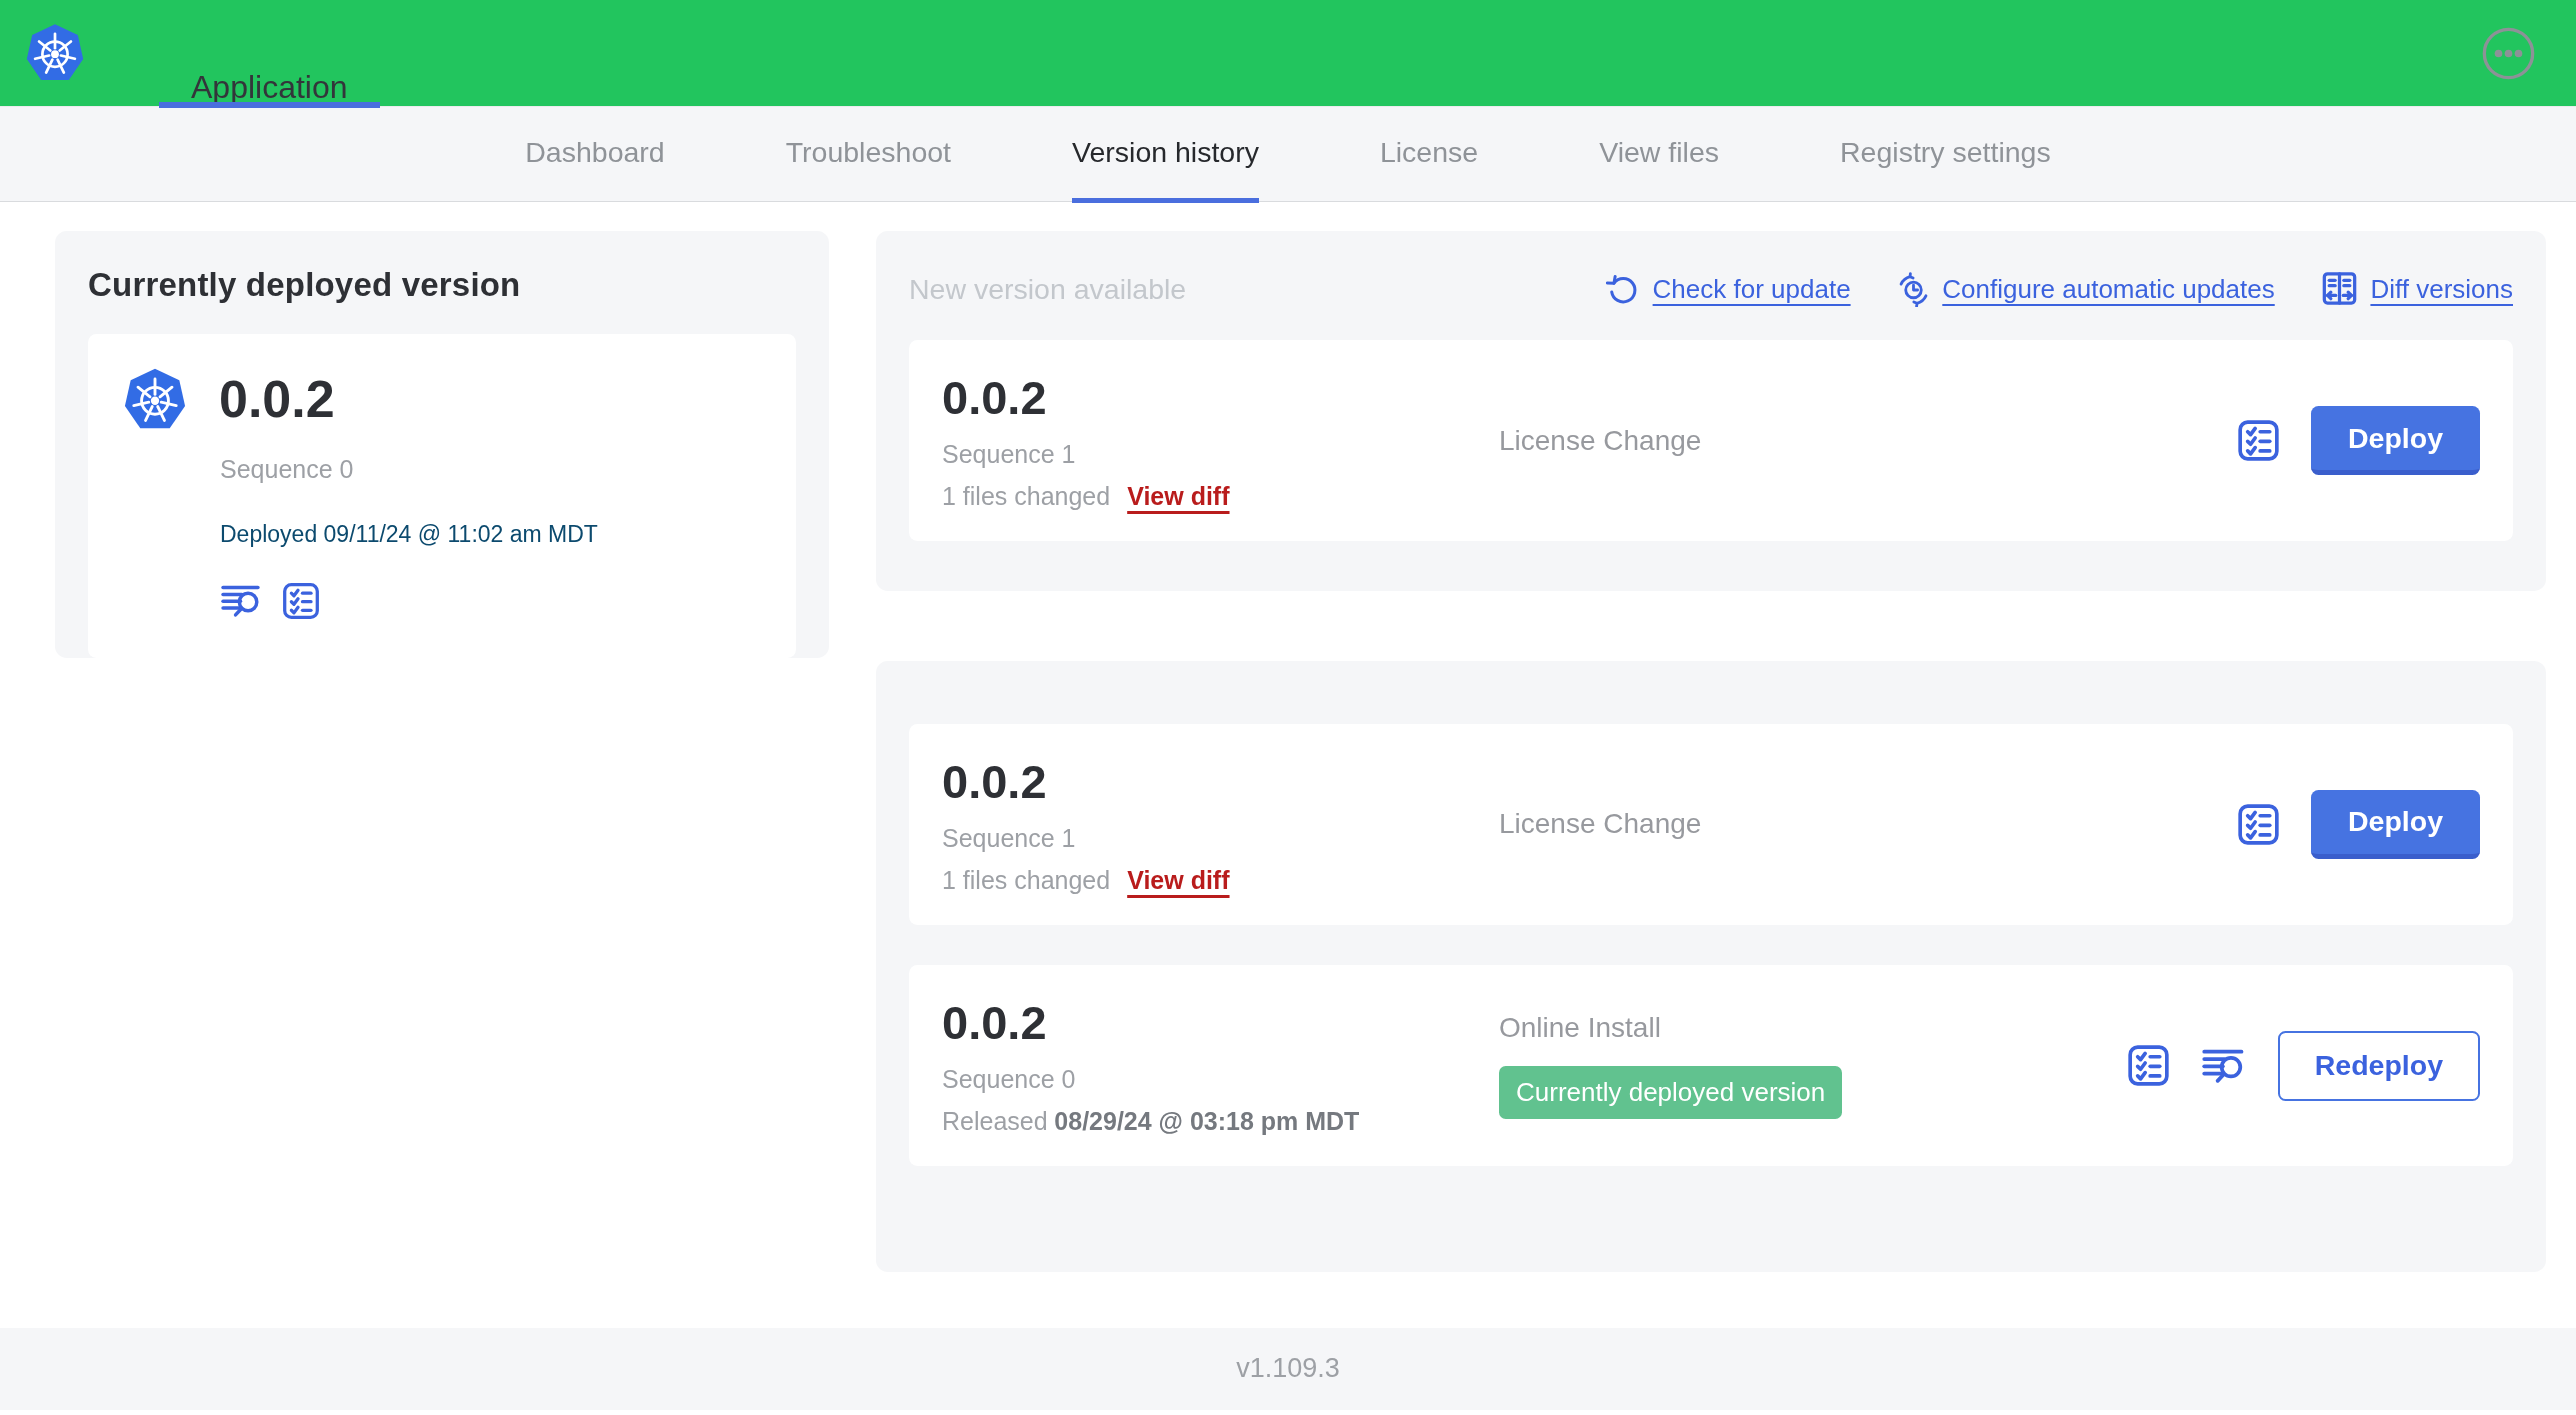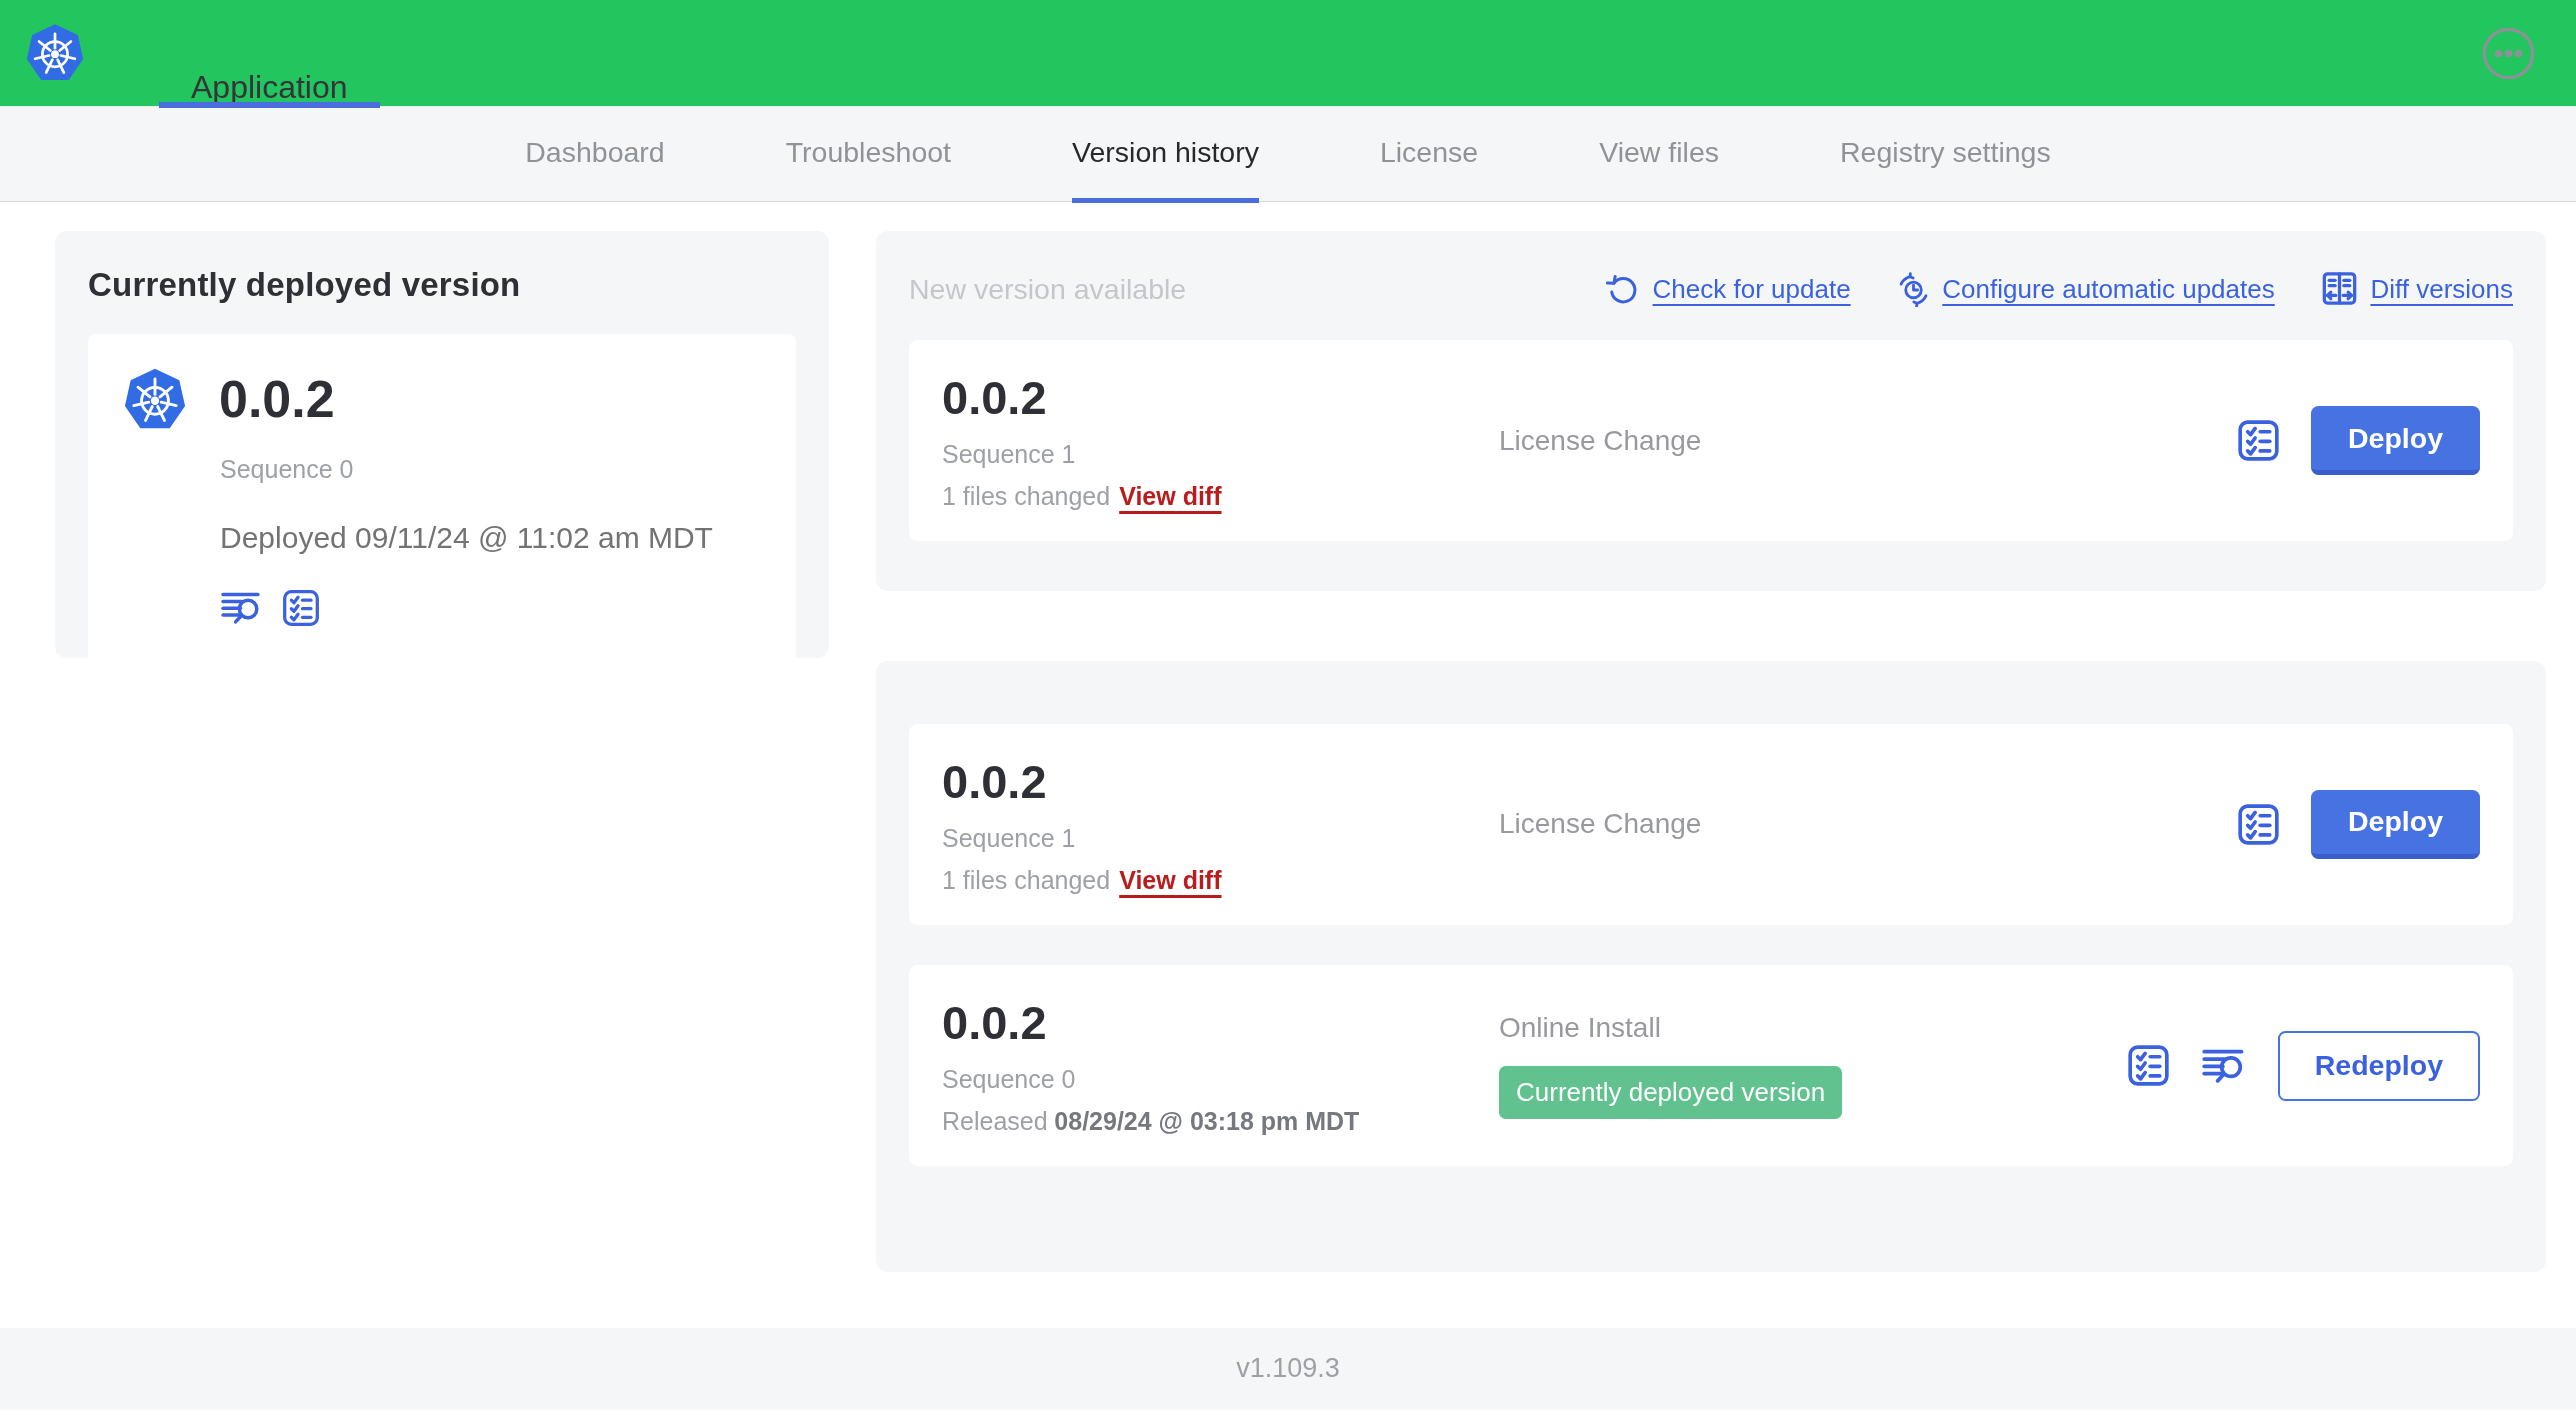--- a/index.html
+++ b/index.html
@@ -72,21 +72,21 @@
 
   
   .left-col { width: 774px; flex: none; }
   .current-card { padding: 35px 33px; height: 427px; }
   .current-title { font-size: 33px; font-weight: 700; color: #2e3035; letter-spacing: 0.2px; }
   .current-inner { background: #fff; border-radius: 8.4px; margin-top: 30px; padding: 33px 35px 37px 35px; }
   .cv-top { display: flex; align-items: center; gap: 32px; }
   .cv-version { font-size: 52px; font-weight: 700; color: #2e3035; }
   .cv-indent { margin-left: 97px; }
   .cv-seq { margin-top: 23.4px; font-size: 25px; color: #9da0a5; }
-  .cv-deployed { margin-top: 37px; font-size: 30px; color: #737373; }
+  .cv-deployed { margin-top: 37px; font-size: 23px; color: #0c4a6e; }
   .cv-icons { margin-top: 33px; display: flex; align-items: center; gap: 17px; color: #3b62de; }
 
   
   .right-col { flex: 1; display: flex; flex-direction: column; }
   .newv-card { padding: 32px 33px; height: 360px; }
   .newv-head { display: flex; align-items: center; height: 54px; }
   .newv-title { font-size: 28.5px; font-weight: 500; color: #c3c7cc; }
   .newv-links { margin-left: auto; display: flex; align-items: center; gap: 45px; }
   .link {
     color: #3b62de;
@@ -105,21 +105,21 @@
     border-radius: 8.4px;
     padding: 30px 33px;
     display: flex;
     align-items: center;
     min-height: 198px;
   }
   .newv-card .version-row { margin-top: 23.4px; }
   .vr-left { width: 557px; flex: none; }
   .vr-version { font-size: 47px; font-weight: 700; color: #2e3035; }
   .vr-seq { margin-top: 15px; font-size: 25px; color: #9da0a5; }
-  .vr-files { margin-top: 13.4px; font-size: 25px; color: #9da0a5; display: flex; align-items: baseline; gap: 9px; }
+  .vr-files { margin-top: 13.4px; font-size: 25px; color: #9da0a5; display: flex; align-items: baseline; gap: 17px; }
   .vr-files a {
     color: #b91c1c; cursor: pointer;
     text-decoration: underline; text-decoration-thickness: 2.5px; text-underline-offset: 5.9px;
     font-weight: 700;
   }
   .vr-released { margin-top: 13.4px; font-size: 25px; color: #9da0a5; }
   .vr-released b { color: #75797f; font-weight: 700; margin-left: 6.7px; }
   .vr-mid { flex: 1; }
   .vr-source { font-size: 28px; font-weight: 500; color: #97999e; }
   .badge {

